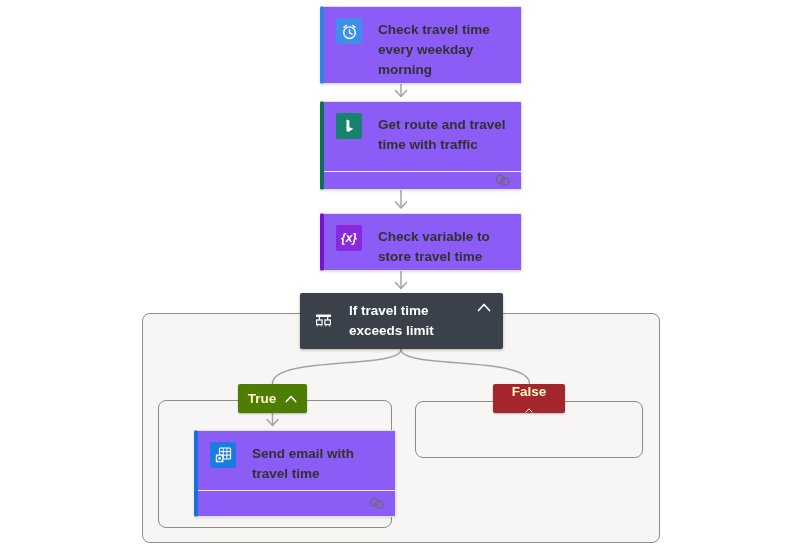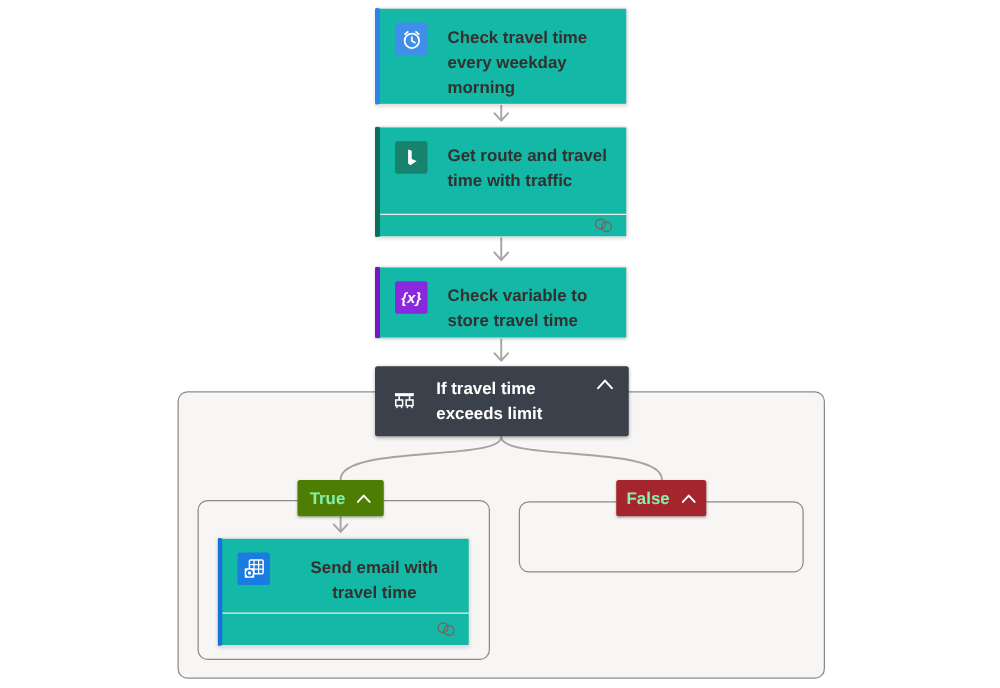--- a/index.html
+++ b/index.html
@@ -7,46 +7,46 @@
   .canvas{position:relative;width:800px;height:550px;}
   
   .scope{position:absolute;border:1.5px solid #8D8B89;border-radius:8px;box-sizing:border-box;}
   #scope-outer{left:142px;top:313px;width:518px;height:230px;background:#F7F6F4;z-index:1;}
   #scope-true{left:158px;top:400px;width:234px;height:128px;background:transparent;z-index:2;}
   #scope-false{left:415px;top:401px;width:228px;height:57px;background:transparent;z-index:2;}
   
   #connector-svg{position:absolute;left:0;top:0;z-index:3;pointer-events:none;}
   #connector-svg path{fill:none;stroke-width:1.5px;stroke-linecap:round;stroke-linejoin:round;}
   
-  .card{position:absolute;background:#14b8a6;border:1px solid #E3E1DF;border-left-width:4px;
+  .card{position:absolute;background:#8b5cf6;border:1px solid #E3E1DF;border-left-width:4px;
     border-radius:2px;box-sizing:border-box;display:flex;flex-direction:column;
-    box-shadow:0 1px 3px rgba(0,0,0,0.12);z-index:4;cursor:pointer;}
+    box-shadow:0 1px 3px rgba(0,0,0,0.12);z-index:4;cursor:pointer;margin-left:20px;}
   .card-header{display:flex;gap:16px;padding:11px 8px 4px 12px;flex:1;}
   .icon-tile{width:26px;height:26px;border-radius:2px;flex:0 0 26px;display:flex;
     align-items:center;justify-content:center;}
   .card-title{width:140px;margin-top:2px;font-size:13.5px;font-weight:bold;color:#323130;line-height:20px;}
   .card-footer{height:26px;border-top:1px solid #ECEAE8;display:flex;align-items:center;
     justify-content:flex-end;padding-right:10px;box-sizing:border-box;}
   #card-trigger{left:300px;top:6px;width:202px;height:78px;}
   #card-route{left:300px;top:101px;width:202px;height:89px;}
   #card-variable{left:300px;top:213px;width:202px;height:58px;}
   #card-email{left:174px;top:430px;width:202px;height:87px;z-index:4;}
   .vicon-text{color:#fff;font-size:12px;font-style:italic;font-weight:bold;}
   
   #condition-card{position:absolute;left:300px;top:293px;width:203px;height:56px;border-radius:2px;
     display:flex;align-items:center;gap:16px;padding:0 7px 0 14px;box-sizing:border-box;
     box-shadow:0 1px 3px rgba(0,0,0,0.3);z-index:4;cursor:pointer;}
   .condition-title{width:112px;font-size:13.5px;font-weight:bold;color:#fff;line-height:20px;}
   .collapse-btn{position:absolute;top:10px;right:12px;width:14px;height:9px;}
   
   .badge{position:absolute;height:29px;display:flex;align-items:center;justify-content:center;
-    gap:9px;color:#86efac;font-size:13.5px;font-weight:bold;border-radius:2px;
+    gap:9px;color:#fef9c3;font-size:13.5px;font-weight:bold;border-radius:2px;
     box-shadow:0 1px 2px rgba(0,0,0,0.25);z-index:5;cursor:pointer;}
   #badge-true{left:238px;top:384px;width:69px;}
-  #badge-false{left:493px;top:384px;width:72px;}
+  #badge-false{left:493px;top:384px;width:72px;flex-direction:column;}
   svg{display:block;}
 </style>
 </head>
 <body>
 
 <div class="canvas">
 
   <div class="scope" id="scope-outer"></div>
   <div class="scope" id="scope-true"></div>
   <div class="scope" id="scope-false"></div>
@@ -128,21 +128,21 @@
     </svg>
   </div>
 
   <div class="badge" id="badge-false" style="background: rgb(164, 38, 44);">
     <span>False</span>
     <svg width="12" height="8" viewBox="0 0 14 9">
       <path d="M1.5 7.5 L7 1.5 L12.5 7.5" fill="none" stroke="#fff" stroke-width="1.8" stroke-linecap="round" stroke-linejoin="round"></path>
     </svg>
   </div>
 
-  <div class="card" id="card-email" style="border-left-color: rgb(19, 115, 219); text-align: center;">
+  <div class="card" id="card-email" style="border-left-color: rgb(19, 115, 219);">
     <div class="card-header">
       <div class="icon-tile" style="background: rgb(26, 124, 224);">
         <svg width="17" height="17" viewBox="0 0 17 17">
           <rect x="4.5" y="1" width="11" height="11" rx="1" fill="none" stroke="#fff" stroke-width="1.2"></rect>
           <path d="M8.2 1 V12 M11.9 1 V12 M4.5 4.6 H15.5 M4.5 8.2 H15.5" stroke="#fff" stroke-width="1" fill="none"></path>
           <rect x="0.8" y="7.6" width="7.6" height="7.6" rx="0.5" fill="#fff"></rect>
           <circle cx="4.6" cy="11.4" r="2.1" fill="none" stroke-width="1.4" style="stroke: rgb(26, 124, 224);"></circle>
         </svg>
       </div>
       <div class="card-title">Send email with travel time</div>

